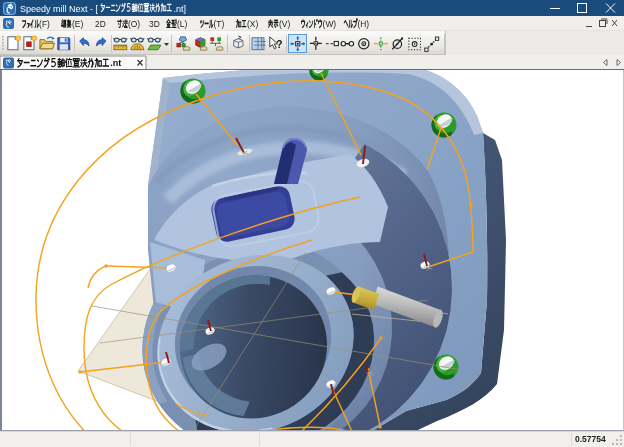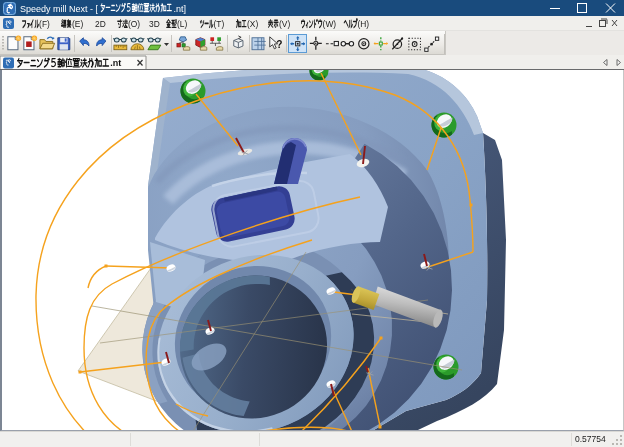--- a/index.html
+++ b/index.html
@@ -542,21 +542,21 @@
       <path d="M377.7,286.4 L440.7,309.9 L435.5,327.4 L372.5,303.9 Z" fill="url(#toolg)"></path>
       <ellipse cx="438" cy="318.6" rx="4" ry="9.4" fill="#b9b9b9" transform="rotate(18 438 318.6)"></ellipse>
       <path d="M358.7,286.6 L379.4,294.1 L373.6,310.1 L352.9,302.6 Z" fill="url(#collarg)"></path>
       <ellipse cx="356" cy="294.5" rx="3.4" ry="8.6" fill="#d9c45a" transform="rotate(20 356 294.5)"></ellipse>
     </svg>
 <div class="abs" id="statusbar"></div>
     <div class="abs" id="tabline"></div>
     <div class="ssep" style="left:130px"></div>
     <div class="ssep" style="left:259px"></div>
     <div class="ssep" style="left:571px"></div>
-    <div class="abs" style="left:575px;top:434px;font-size:8.5px;color:#222;">0.57754</div>
+    <div class="abs" style="left:575px;top:434px;font-size:8.5px;color:#222;font-weight:bold;">0.57754</div>
     <svg class="abs" style="left:612px;top:435px" width="11" height="11" viewBox="0 0 11 11">
       <g fill="#b9b7b2">
         <rect x="8" y="8" width="2" height="2"></rect>
         <rect x="8" y="4" width="2" height="2"></rect>
         <rect x="4" y="8" width="2" height="2"></rect>
         <rect x="8" y="0" width="2" height="2"></rect>
         <rect x="0" y="8" width="2" height="2"></rect>
         <rect x="4" y="4" width="2" height="2"></rect>
       </g>
     </svg>

